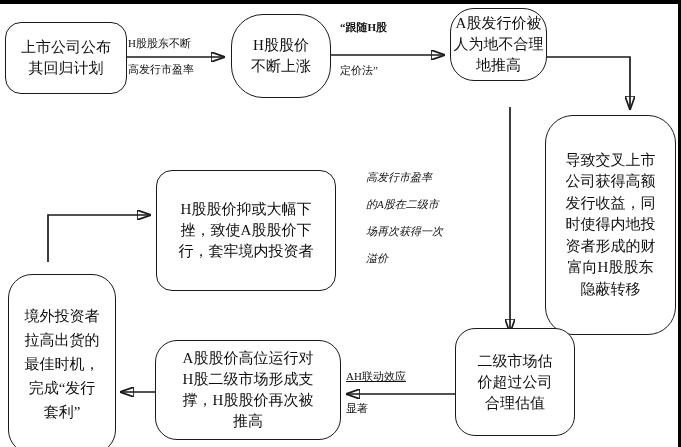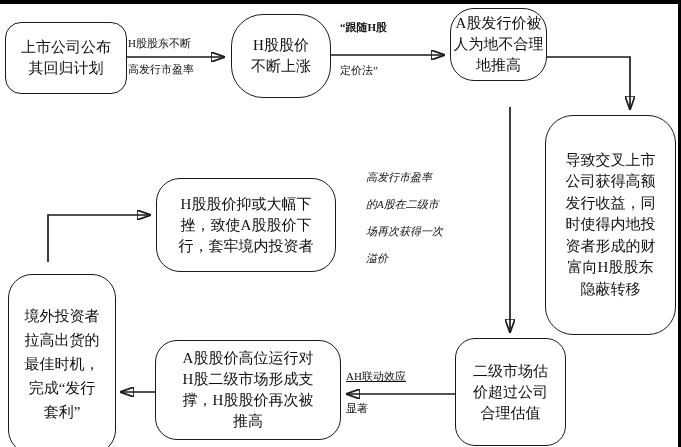--- a/index.html
+++ b/index.html
@@ -22,24 +22,24 @@
     display:flex;align-items:center;justify-content:center;
     text-align:center;
     font-size:15px;line-height:21px;
     white-space:pre-line;
     box-sizing:border-box;
   }
   #node-announce  {left:5px;  top:22px;  width:122px; height:72px;  border-radius:16px;}
   #node-hprice    {left:231px;top:14px;  width:100px; height:84px;  border-radius:32px;}
   #node-aissue    {left:450px;top:8px;   width:97px;  height:73px;  border-radius:24px;}
   #node-wealth    {left:545px;top:115px; width:131px; height:220px; border-radius:28px; line-height:21.5px;text-align:center;}
-  #node-hfall     {left:156px;top:170px; width:180px; height:94px;  border-radius:24px;margin-top:8px;}
+  #node-hfall     {left:156px;top:170px; width:180px; height:121px;  border-radius:16px;}
   #node-foreign   {left:8px;  top:274px; width:108px; height:180px; border-radius:24px; line-height:24px;}
   #node-asupport  {left:155px;top:340px; width:186px; height:100px; border-radius:22px;}
-  #node-secondary {left:455px;top:338px; width:111px; height:108px; border-radius:20px;}
+  #node-secondary {left:455px;top:328px; width:120px; height:108px; border-radius:20px;}
 
   .edge-label{
     position:absolute;
     font-size:11px;
     text-align:left;
     white-space:pre-line;
     background:transparent;
   }
   #label-shareholders-1{left:128px;top:36px;width:102px;}
   #label-shareholders-2{left:128px;top:62px;width:102px;}

